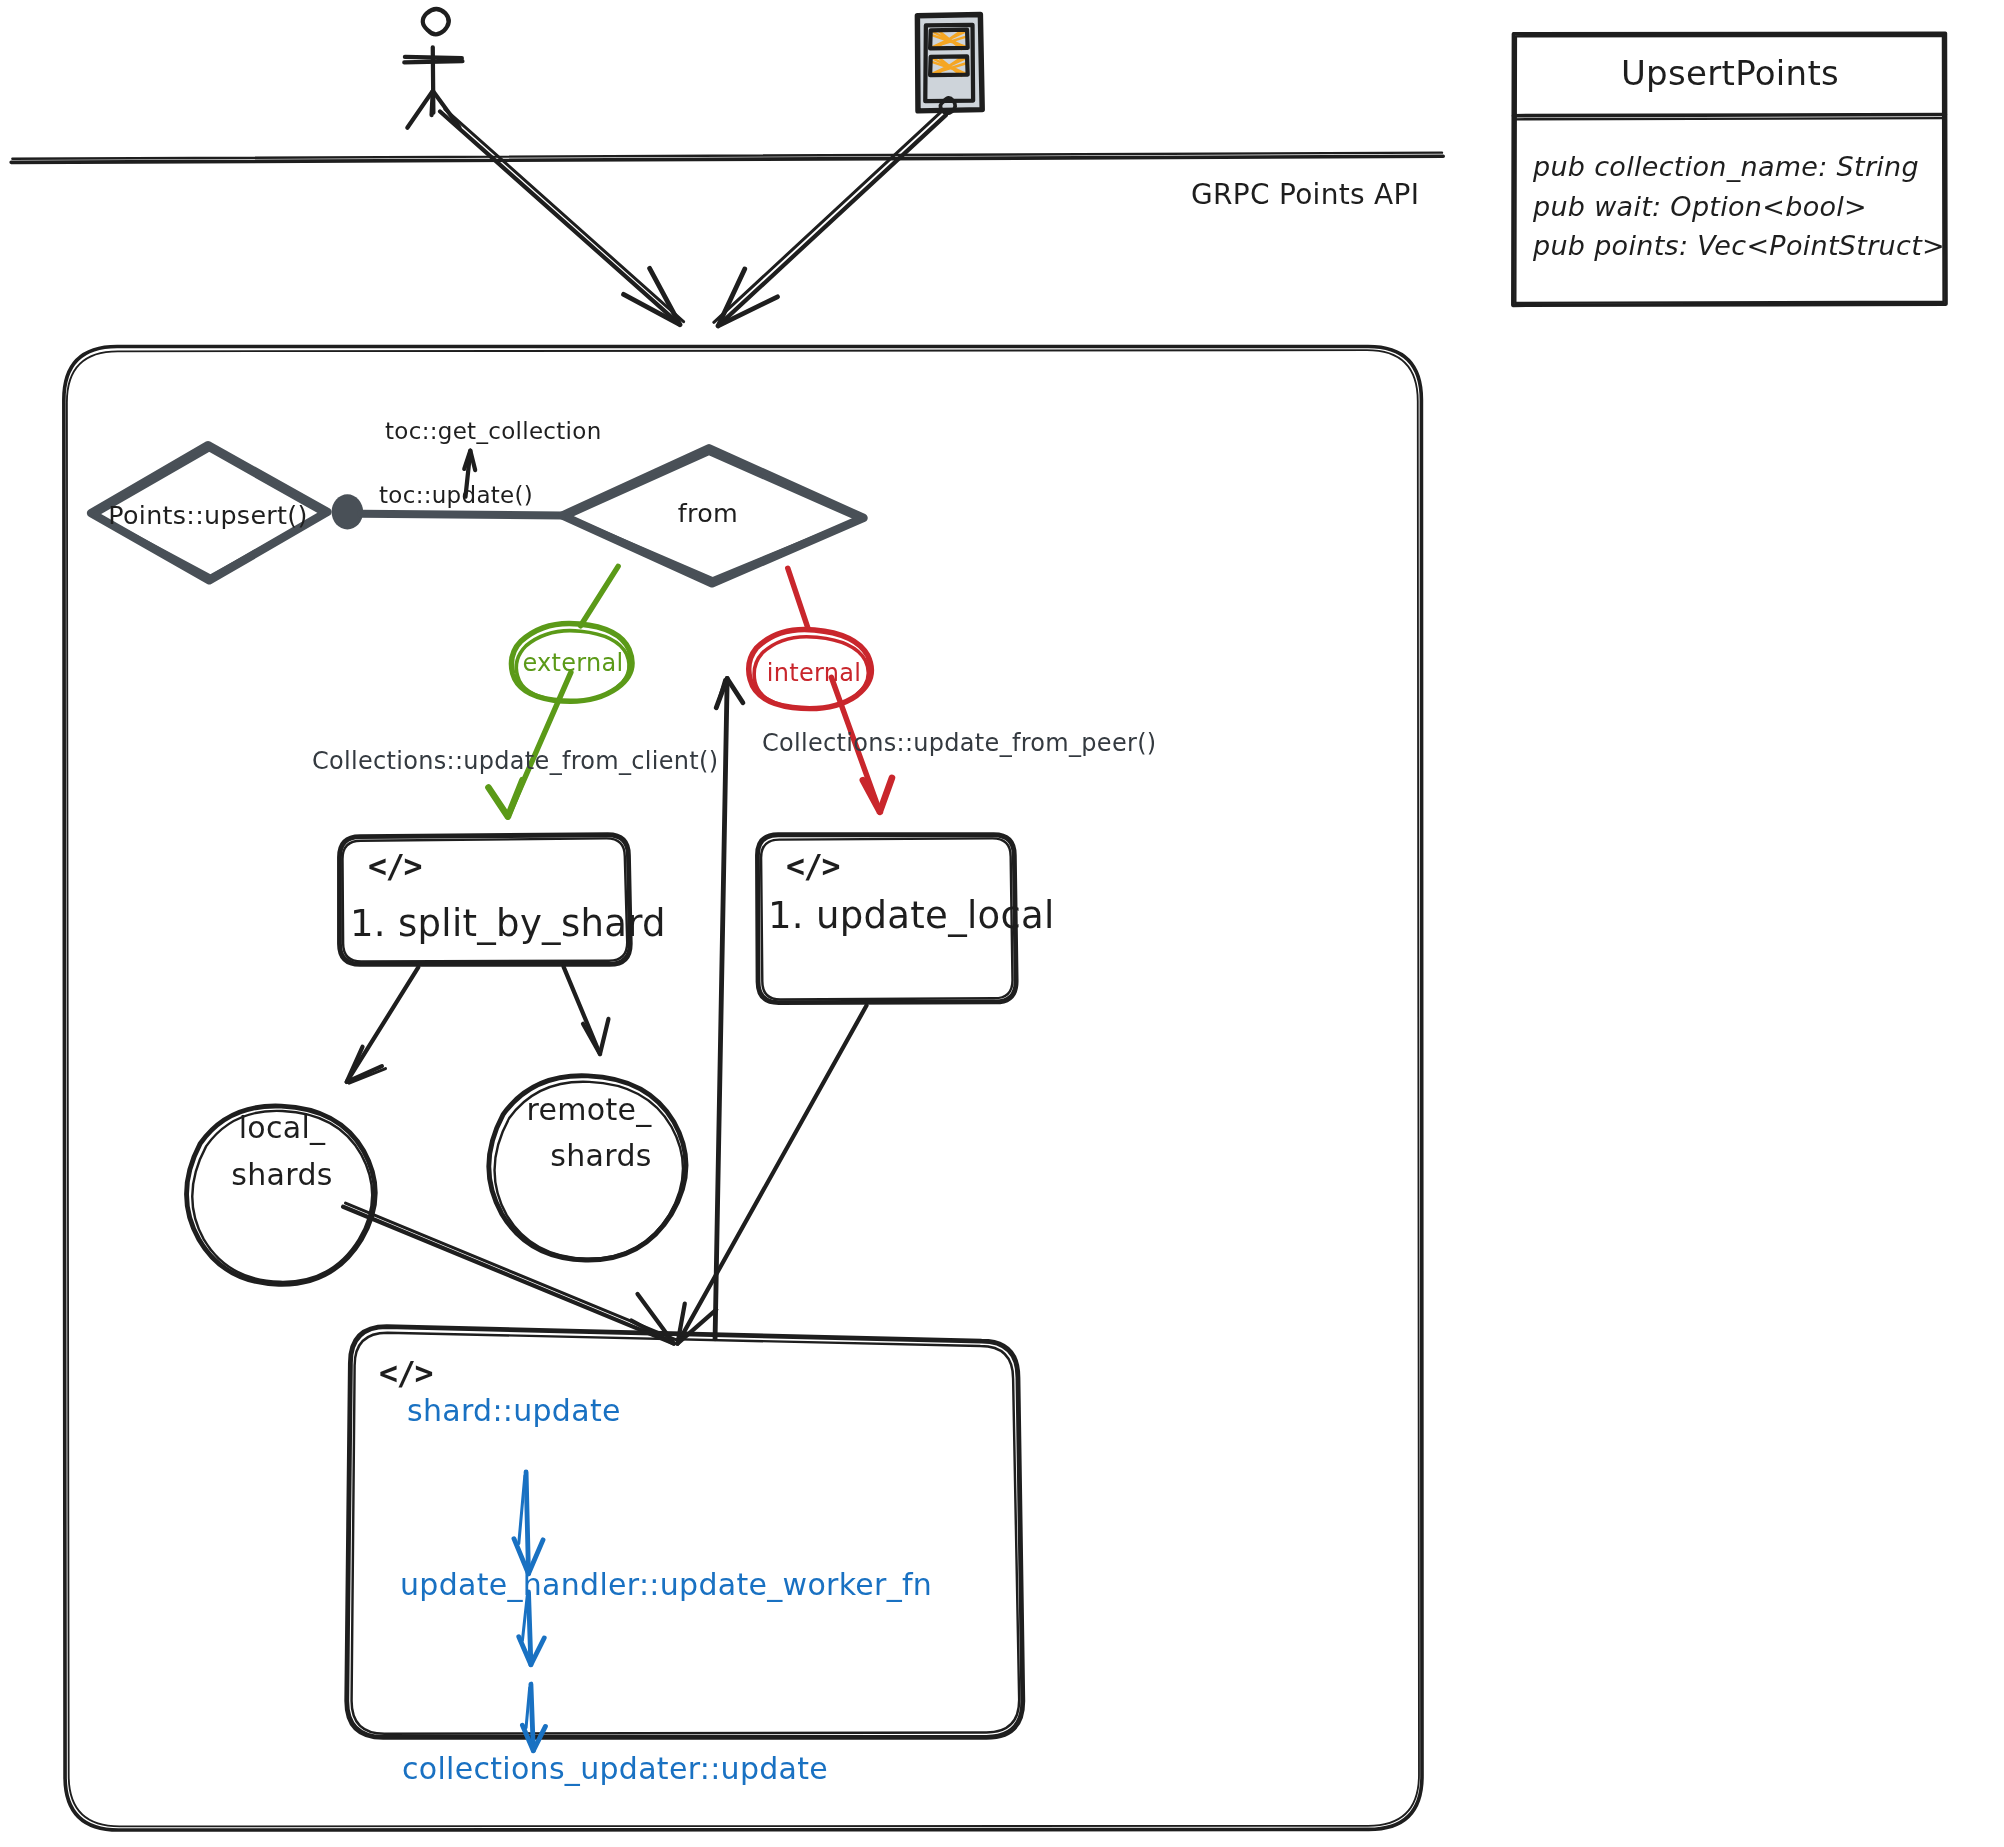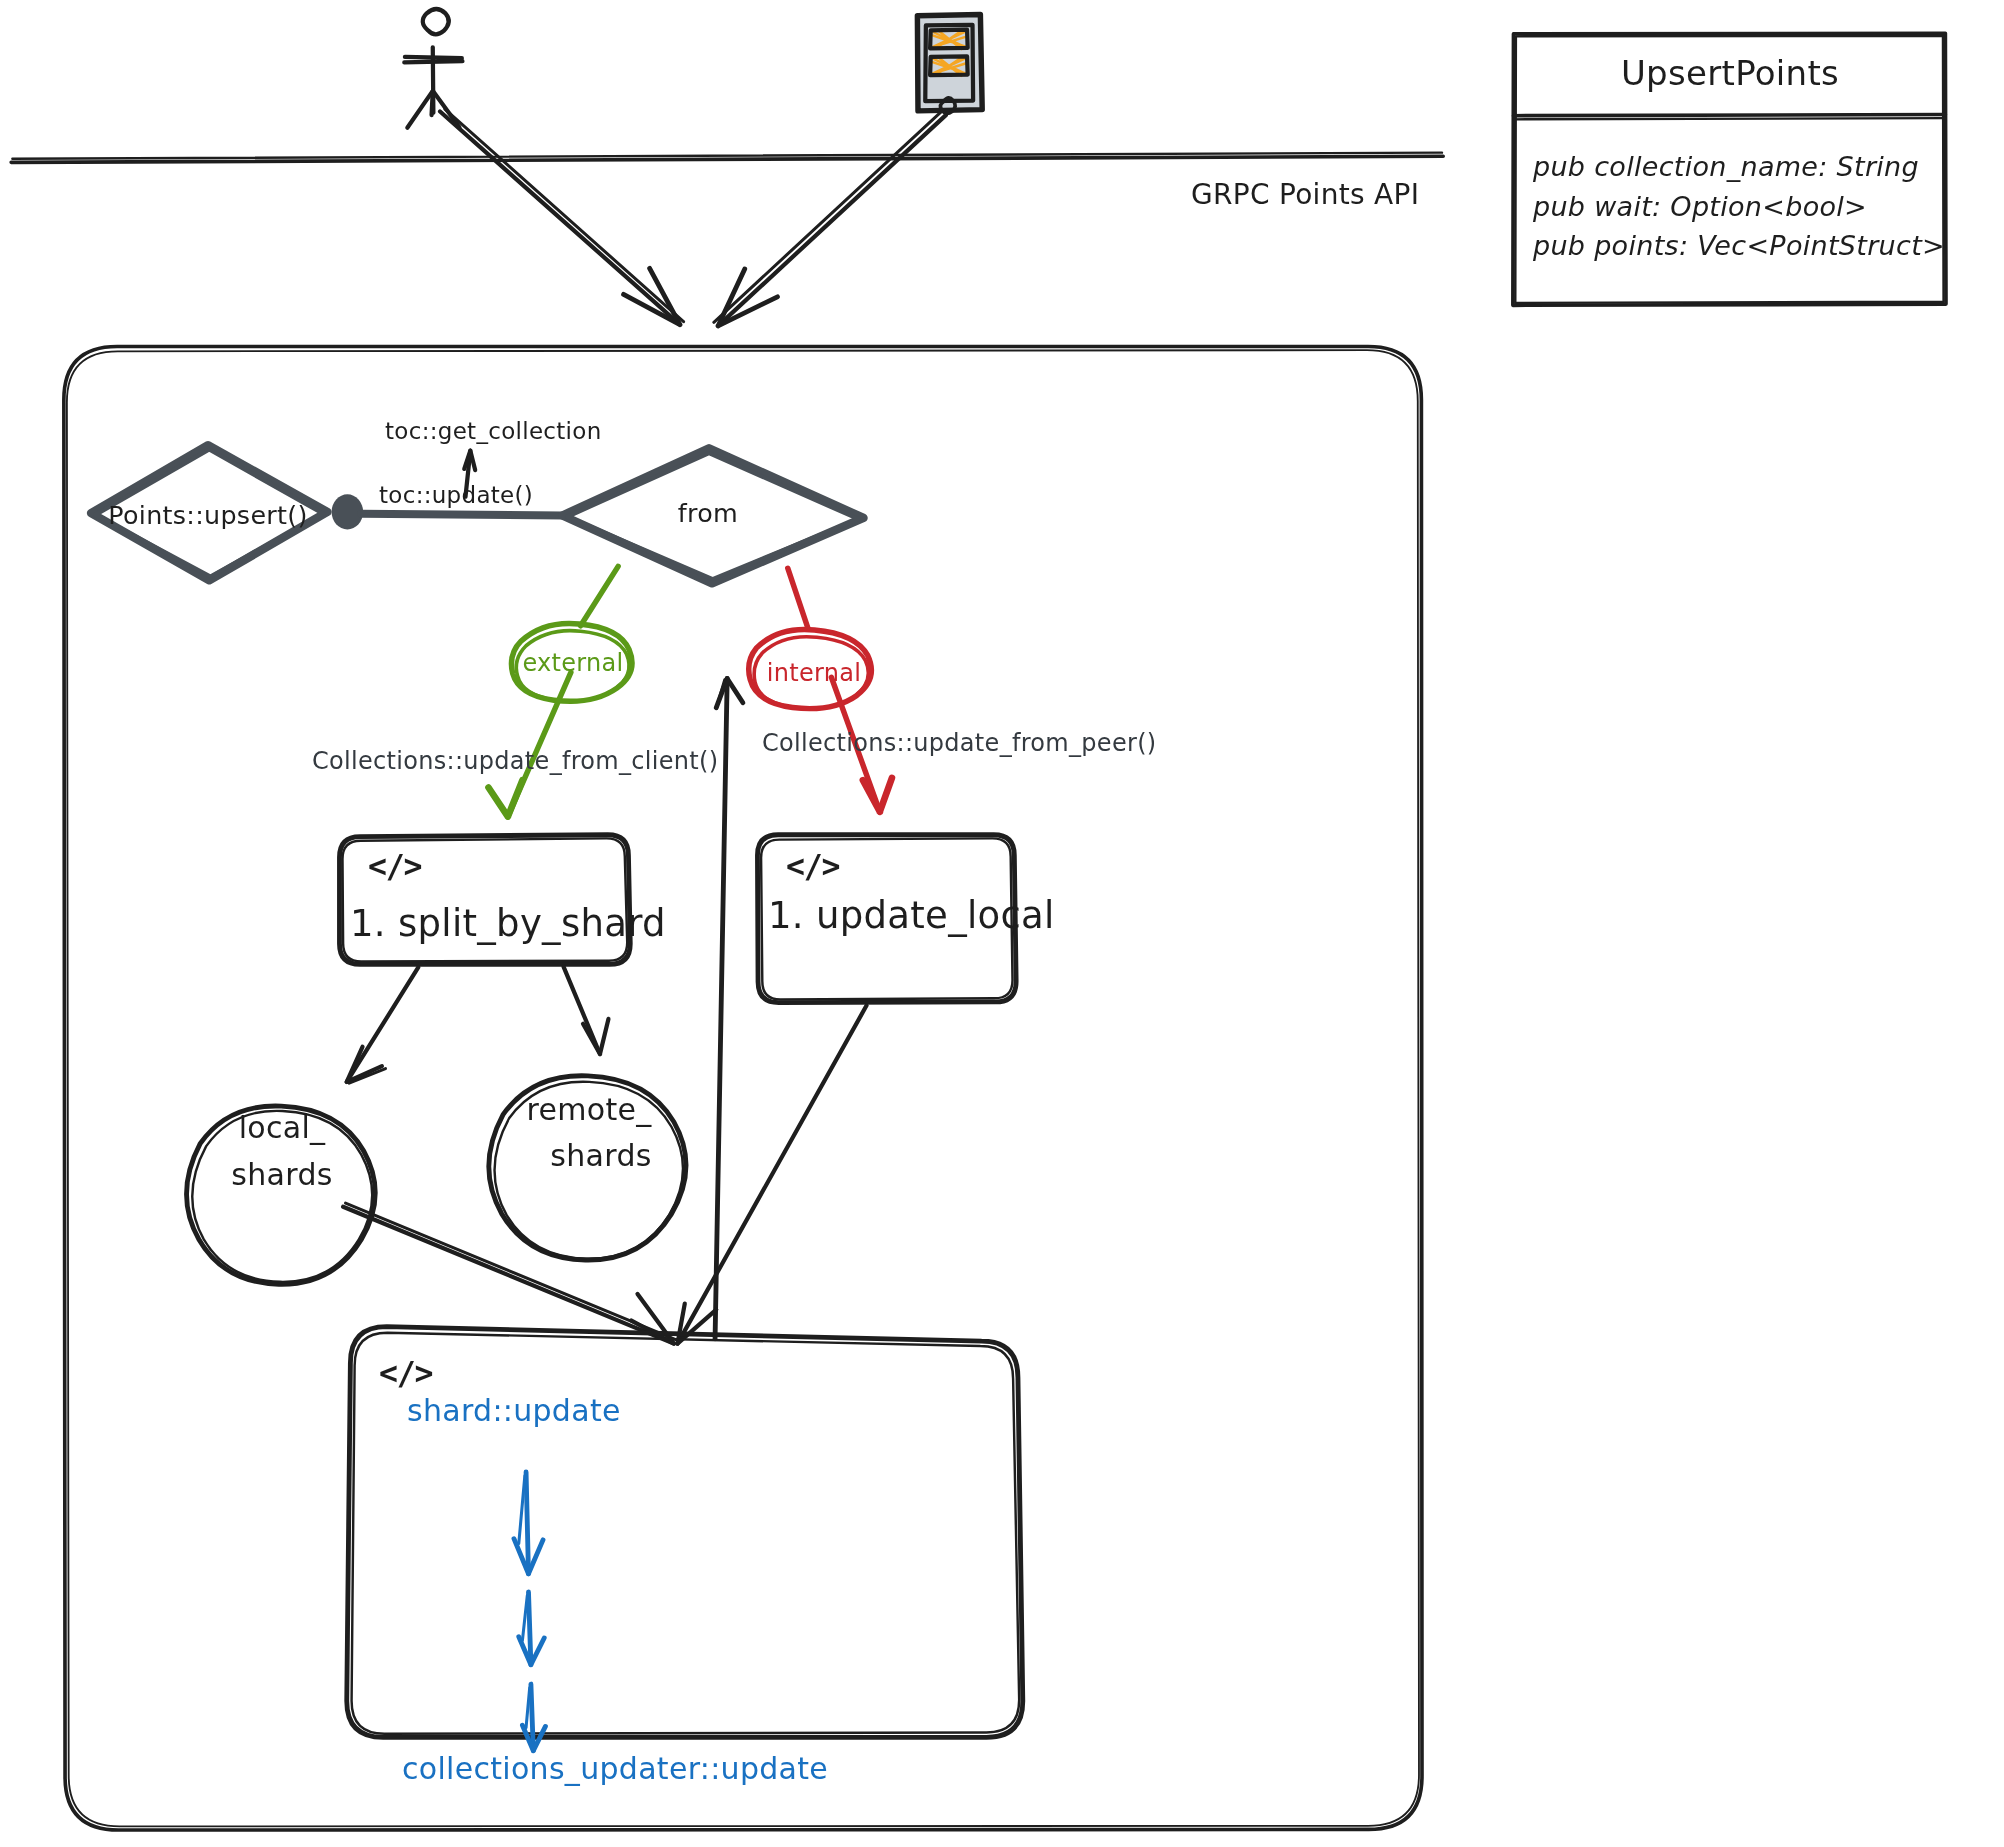--- a/index.html
+++ b/index.html
@@ -249,16 +249,17 @@
   <span class="codeicon" style="left:786px; top:848px;">&lt;/&gt;</span>
   <div class="lbl t-box" style="left:768px; top:895px;">1. update_local</div>
 
   <div class="lbl t-ell center" style="left:282px; top:1128px;">local_</div>
   <div class="lbl t-ell center" style="left:282px; top:1175px;">shards</div>
   <div class="lbl t-ell center" style="left:589px; top:1110px;">remote_</div>
   <div class="lbl t-ell center" style="left:601px; top:1156px;">shards</div>
 
   <span class="codeicon" style="left:379px; top:1355px;">&lt;/&gt;</span>
   <div class="lbl t-blue" style="left:407px; top:1394px;">shard::update</div>
+  <div class="lbl t-blue" style="left:400px; top:1568px;">update_handler::update_worker_fn</div>
   <div class="lbl t-blue" style="left:402px; top:1752px;">collections_updater::update</div>
 
 </div>
 
 
 </body></html>

